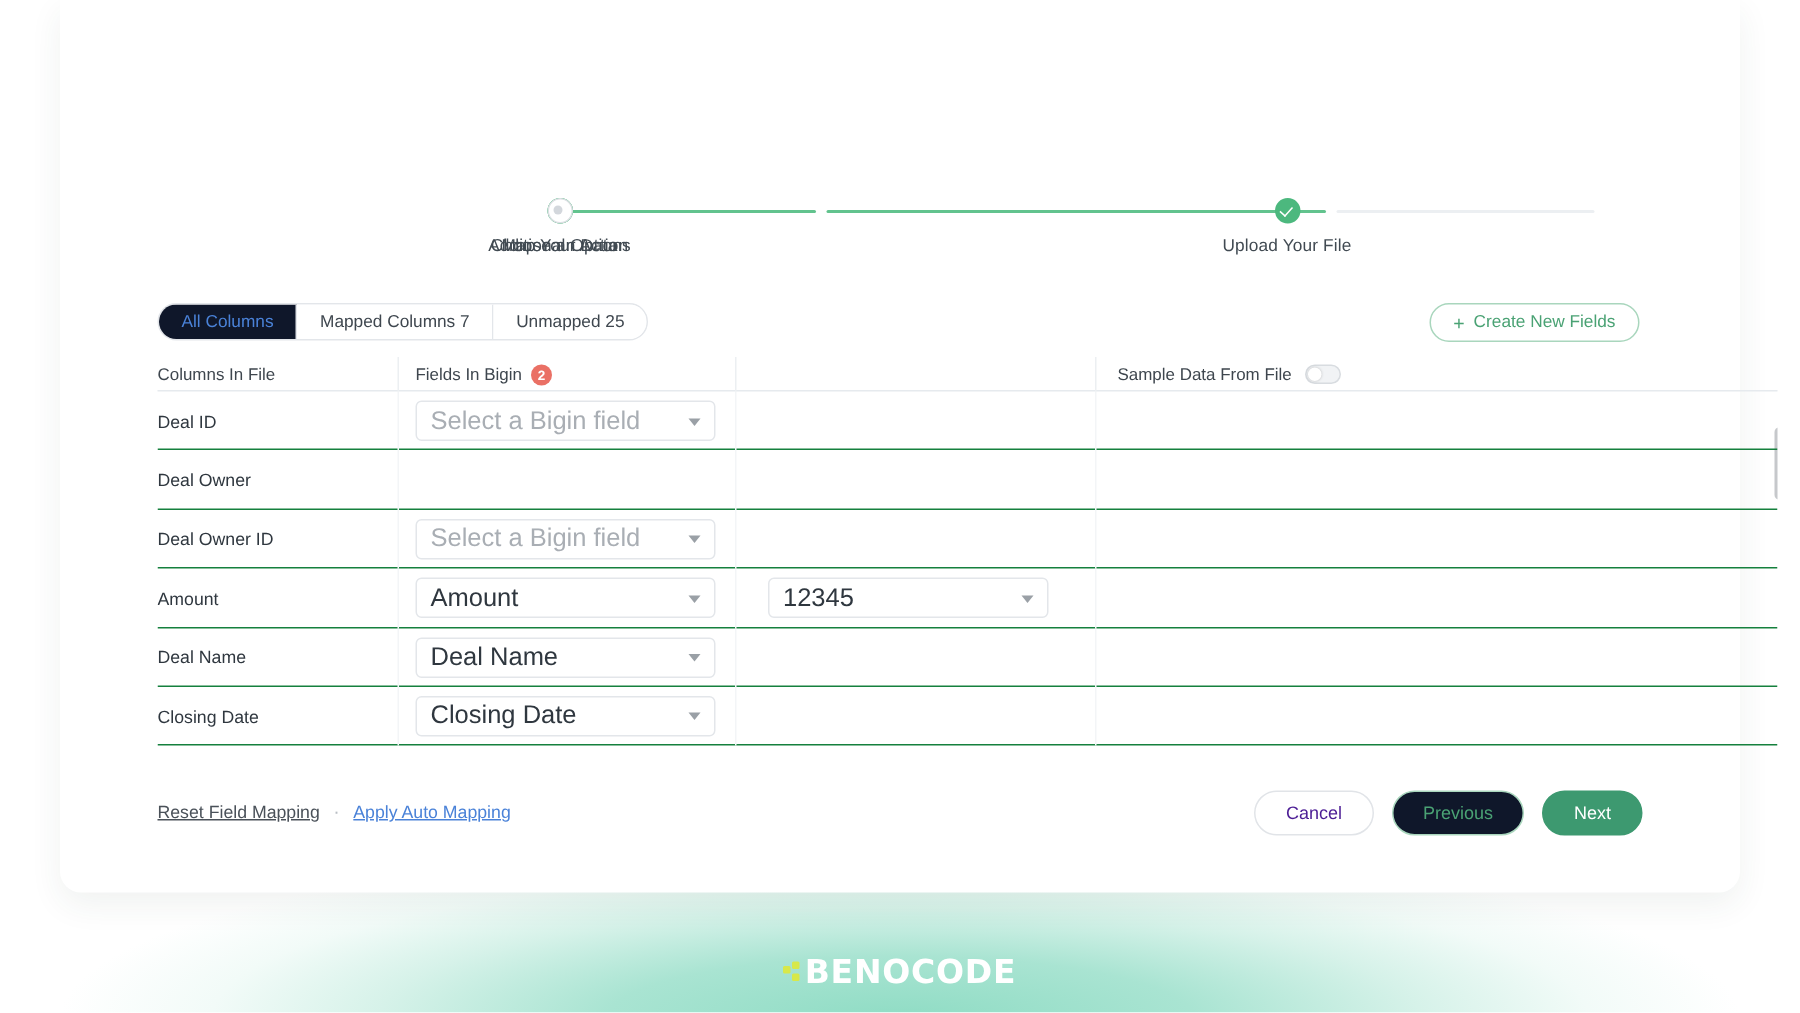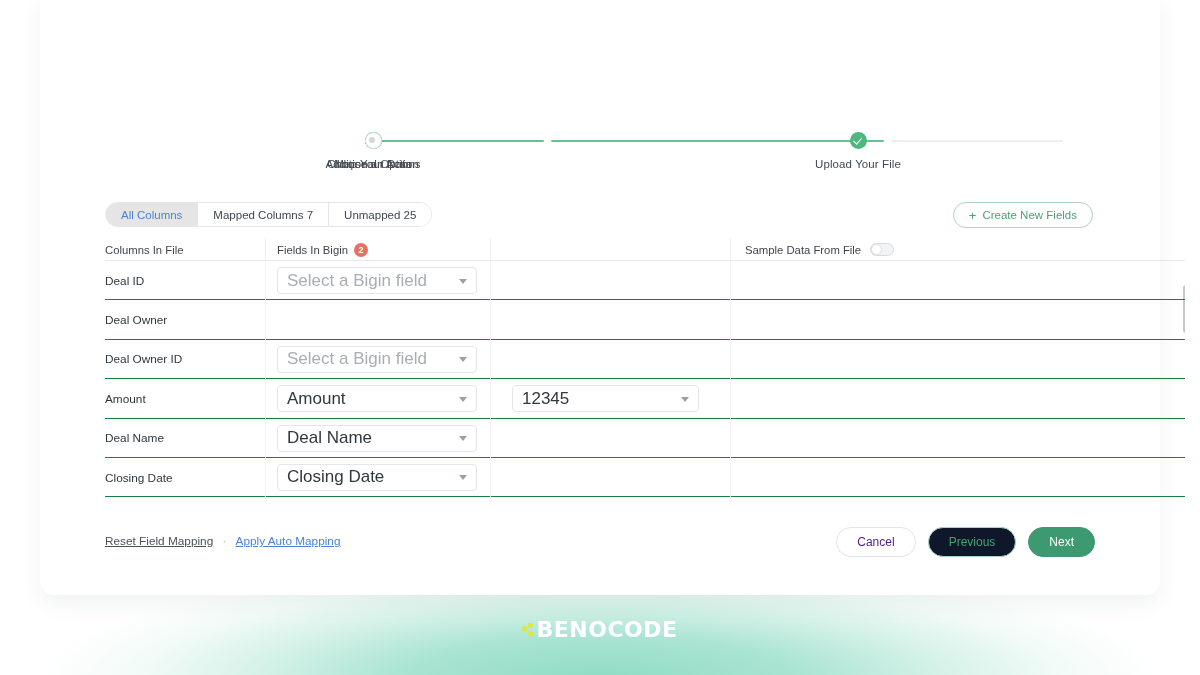--- a/index.html
+++ b/index.html
@@ -18,21 +18,21 @@
   
   .bottom-band {
     position: absolute;
     left: 0; top: 585px;
     width: 1200px; height: 90px;
     background:
       radial-gradient(ellipse 560px 120px at 50% 105%, #8fdcc4 0%, #a9e4d2 35%, #d6f2e9 62%, #f2fbf8 82%, #ffffff 100%);
   }
   .watermark {
     position: absolute;
-    left: 0; top: 617px;
+    left: 0; top: 636px;
     width: 1200px;
     text-align: center;
     font-size: 22px;
     font-weight: 700;
     letter-spacing: 0.5px;
     color: #ffffff;
     font-family: "DejaVu Sans", sans-serif;
     user-select: none;
   }
   .wm-mark {
@@ -159,21 +159,21 @@
     padding: 0 15px;
     font-size: 11.5px;
     color: #3f474f;
     border-right: 1px solid #e3e6ea;
     background: #ffffff;
     height: 100%;
     white-space: nowrap;
   }
   .tab:last-child { border-right: none; }
   .tab.active {
-    background: #e5e5e5;
+    background: #0f172a;
     color: #4a82d8;
   }
 
   .create-btn {
     position: absolute;
     right: 67px; top: 202px;
     height: 26px;
     display: flex; align-items: center; gap: 6px;
     padding: 0 15px;
     border: 1px solid #a9d6bd;

